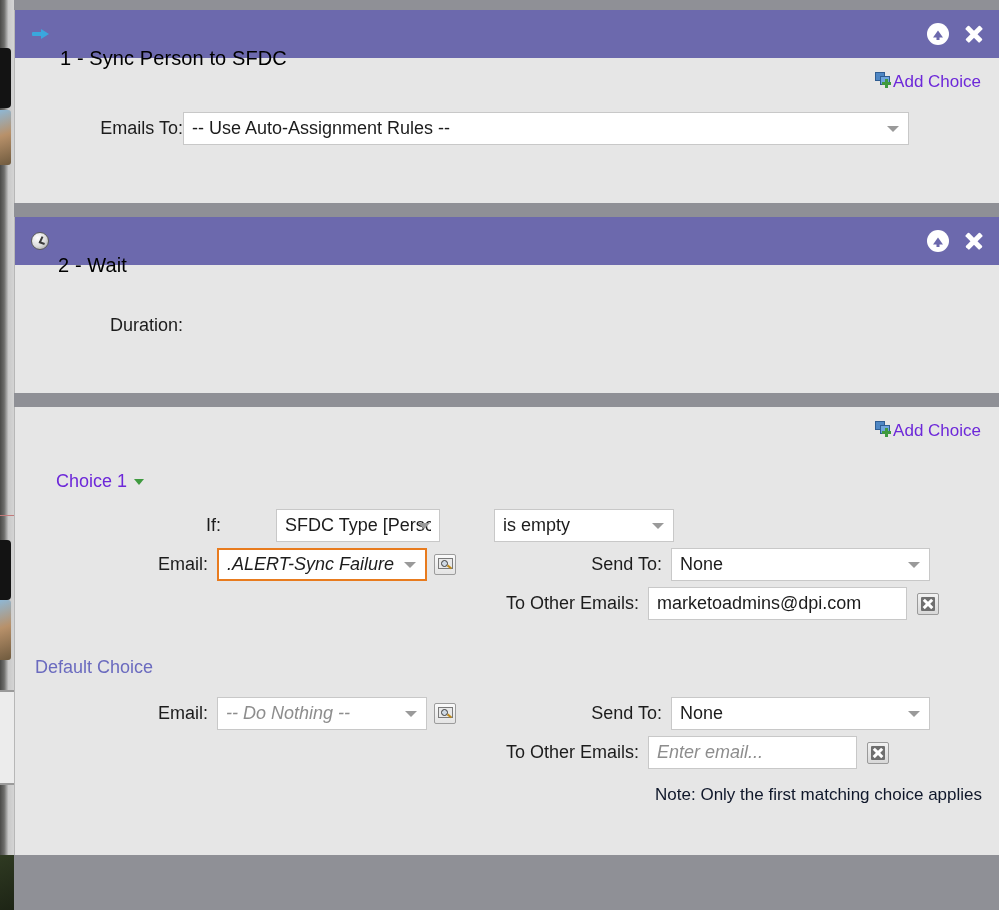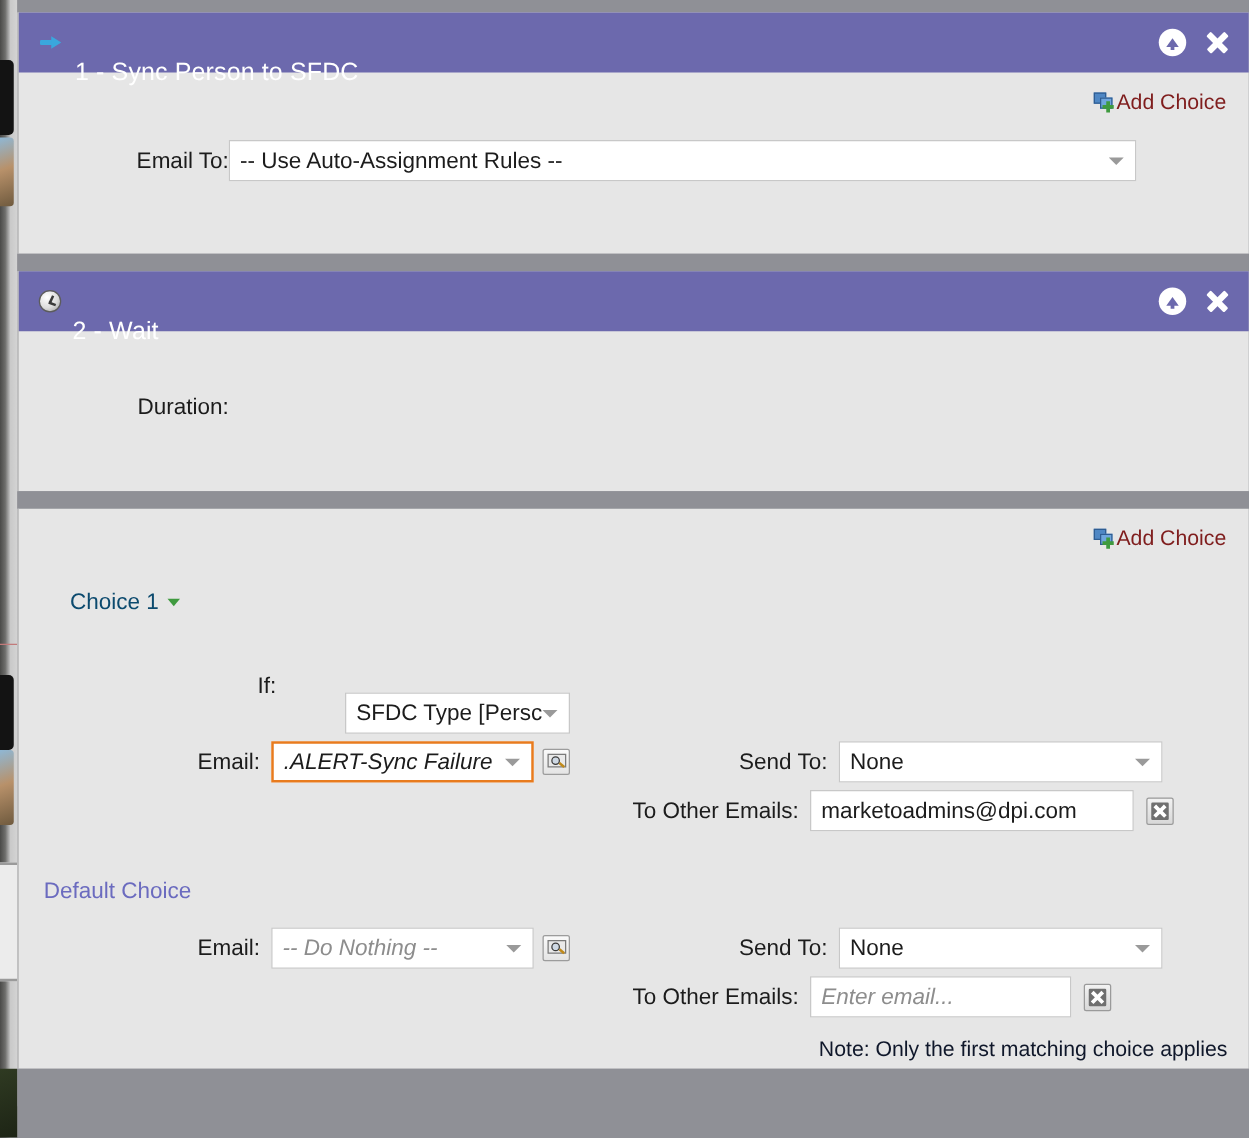--- a/index.html
+++ b/index.html
@@ -40,21 +40,21 @@
   .step-gap { height: 10px; background: #8f9096; }
 
   .step-header {
     height: 48px;
     background: #6c69ad;
     display: flex; align-items: center;
     padding: 0 14px 0 16px;
     position: relative;
   }
   .step-header-title {
-    color: #ffffff;
+    color: #000000;
     font-size: 20px;
     letter-spacing: .1px;
     white-space: nowrap;
     margin-top: 48px;
   }
   .step-icon {
     width: 20px; height: 20px; margin-right: 9px;
     display: inline-block; position: relative; flex: 0 0 auto;
   }
   
@@ -124,22 +124,22 @@
   .btn-close::after  { transform: translate(-50%,-50%) rotate(-45deg); }
 
   .step-body { padding: 0; position: relative; }
 
   
   .add-choice-row {
     display: flex; justify-content: flex-end; align-items: center;
     padding: 14px 18px 0 0;
   }
   .add-choice {
-    display: inline-flex; align-items: center; gap: 0;
-    font-size: 17px; color: #7f1d1d; cursor: pointer;
+    display: inline-flex; align-items: flex-start; gap: 0;
+    font-size: 17px; color: #6d28d9; cursor: pointer;
   }
   .ic-addchoice { width: 18px; height: 16px; position: relative; display:inline-block;}
   .ic-addchoice .sq1 { position:absolute; left:0; top:0; width:10px; height:9px; background:#4f87c4; border:1px solid #2f5d92;}
   .ic-addchoice .sq2 { position:absolute; left:5px; top:4px; width:10px; height:9px; background:#6fa6dd; border:1px solid #2f5d92;}
   .ic-addchoice .plusv { position:absolute; left:10px; top:7px; width:3px; height:9px; background:#3f9a3f;}
   .ic-addchoice .plush { position:absolute; left:7px; top:10px; width:9px; height:3px; background:#3f9a3f;}
 
   
   .form-row {
     display: flex; align-items: center;
@@ -206,21 +206,21 @@
     background:#6f6f6f; border-radius:1px;
   }
   .del-btn .inner::before, .del-btn .inner::after {
     content:""; position:absolute; left:50%; top:50%;
     width:12px; height:3.2px; background:#ffffff;
   }
   .del-btn .inner::before { transform: translate(-50%,-50%) rotate(45deg); }
   .del-btn .inner::after  { transform: translate(-50%,-50%) rotate(-45deg); }
 
   .choice-link {
-    font-size: 18px; color: #0c4a6e; cursor: pointer;
+    font-size: 18px; color: #6d28d9; cursor: pointer;
     display: inline-flex; align-items: center; gap: 7px;
   }
   .choice-caret {
     width:0;height:0;
     border-left:5px solid transparent; border-right:5px solid transparent;
     border-top:6px solid #3f9a3f;
   }
   .default-choice {
     font-size: 18px; color: #6b6bbf;
   }
@@ -263,21 +263,21 @@
             <span class="sq1"></span>
               <span class="sq2"></span>
               <span class="plusv"></span>
               <span class="plush"></span>
           </span>
           <span>Add Choice</span>
         </span>
       </div>
 
       <div class="form-row" style="margin-top:20px;">
-        <span class="lbl" style="width:168px;">Email To:</span>
+        <span class="lbl" style="width:168px;">Emails To:</span>
         <span class="field" style="width:726px; ">
           <span class="val">-- Use Auto-Assignment Rules --</span>
           <span class="caret"></span>
         </span>
       </div>
     </div>
   </div>
 
   <div class="step-gap" style="height:14px;"></div>
 
@@ -319,22 +319,26 @@
 
       <div style="padding:30px 0 0 41px;">
         <span class="choice-link">
           <span>Choice 1</span>
           <span class="choice-caret"></span>
         </span>
       </div>
 
       <div class="form-row" style="margin-top:17px;gap:45px;">
         <span class="lbl" style="width:206px;">If:</span>
-        <span class="field" style="width:180px; margin-left:10px;margin-top:45px;">
+        <span class="field" style="width:164px; margin-left:10px;">
           <span class="val">SFDC Type [Persc</span>
+          <span class="caret"></span>
+        </span>
+        <span class="field" style="width:180px; margin-left:9px;">
+          <span class="val">is empty</span>
           <span class="caret"></span>
         </span>
       </div>
 
       <div class="form-row" style="margin-top:6px;">
         <span class="lbl" style="width:193px;">Email:</span>
         <span class="field highlight" style="width:210px; margin-left:9px;font-style:italic;">
           <span class="val">.ALERT-Sync Failure</span>
           <span class="caret"></span>
         </span>

